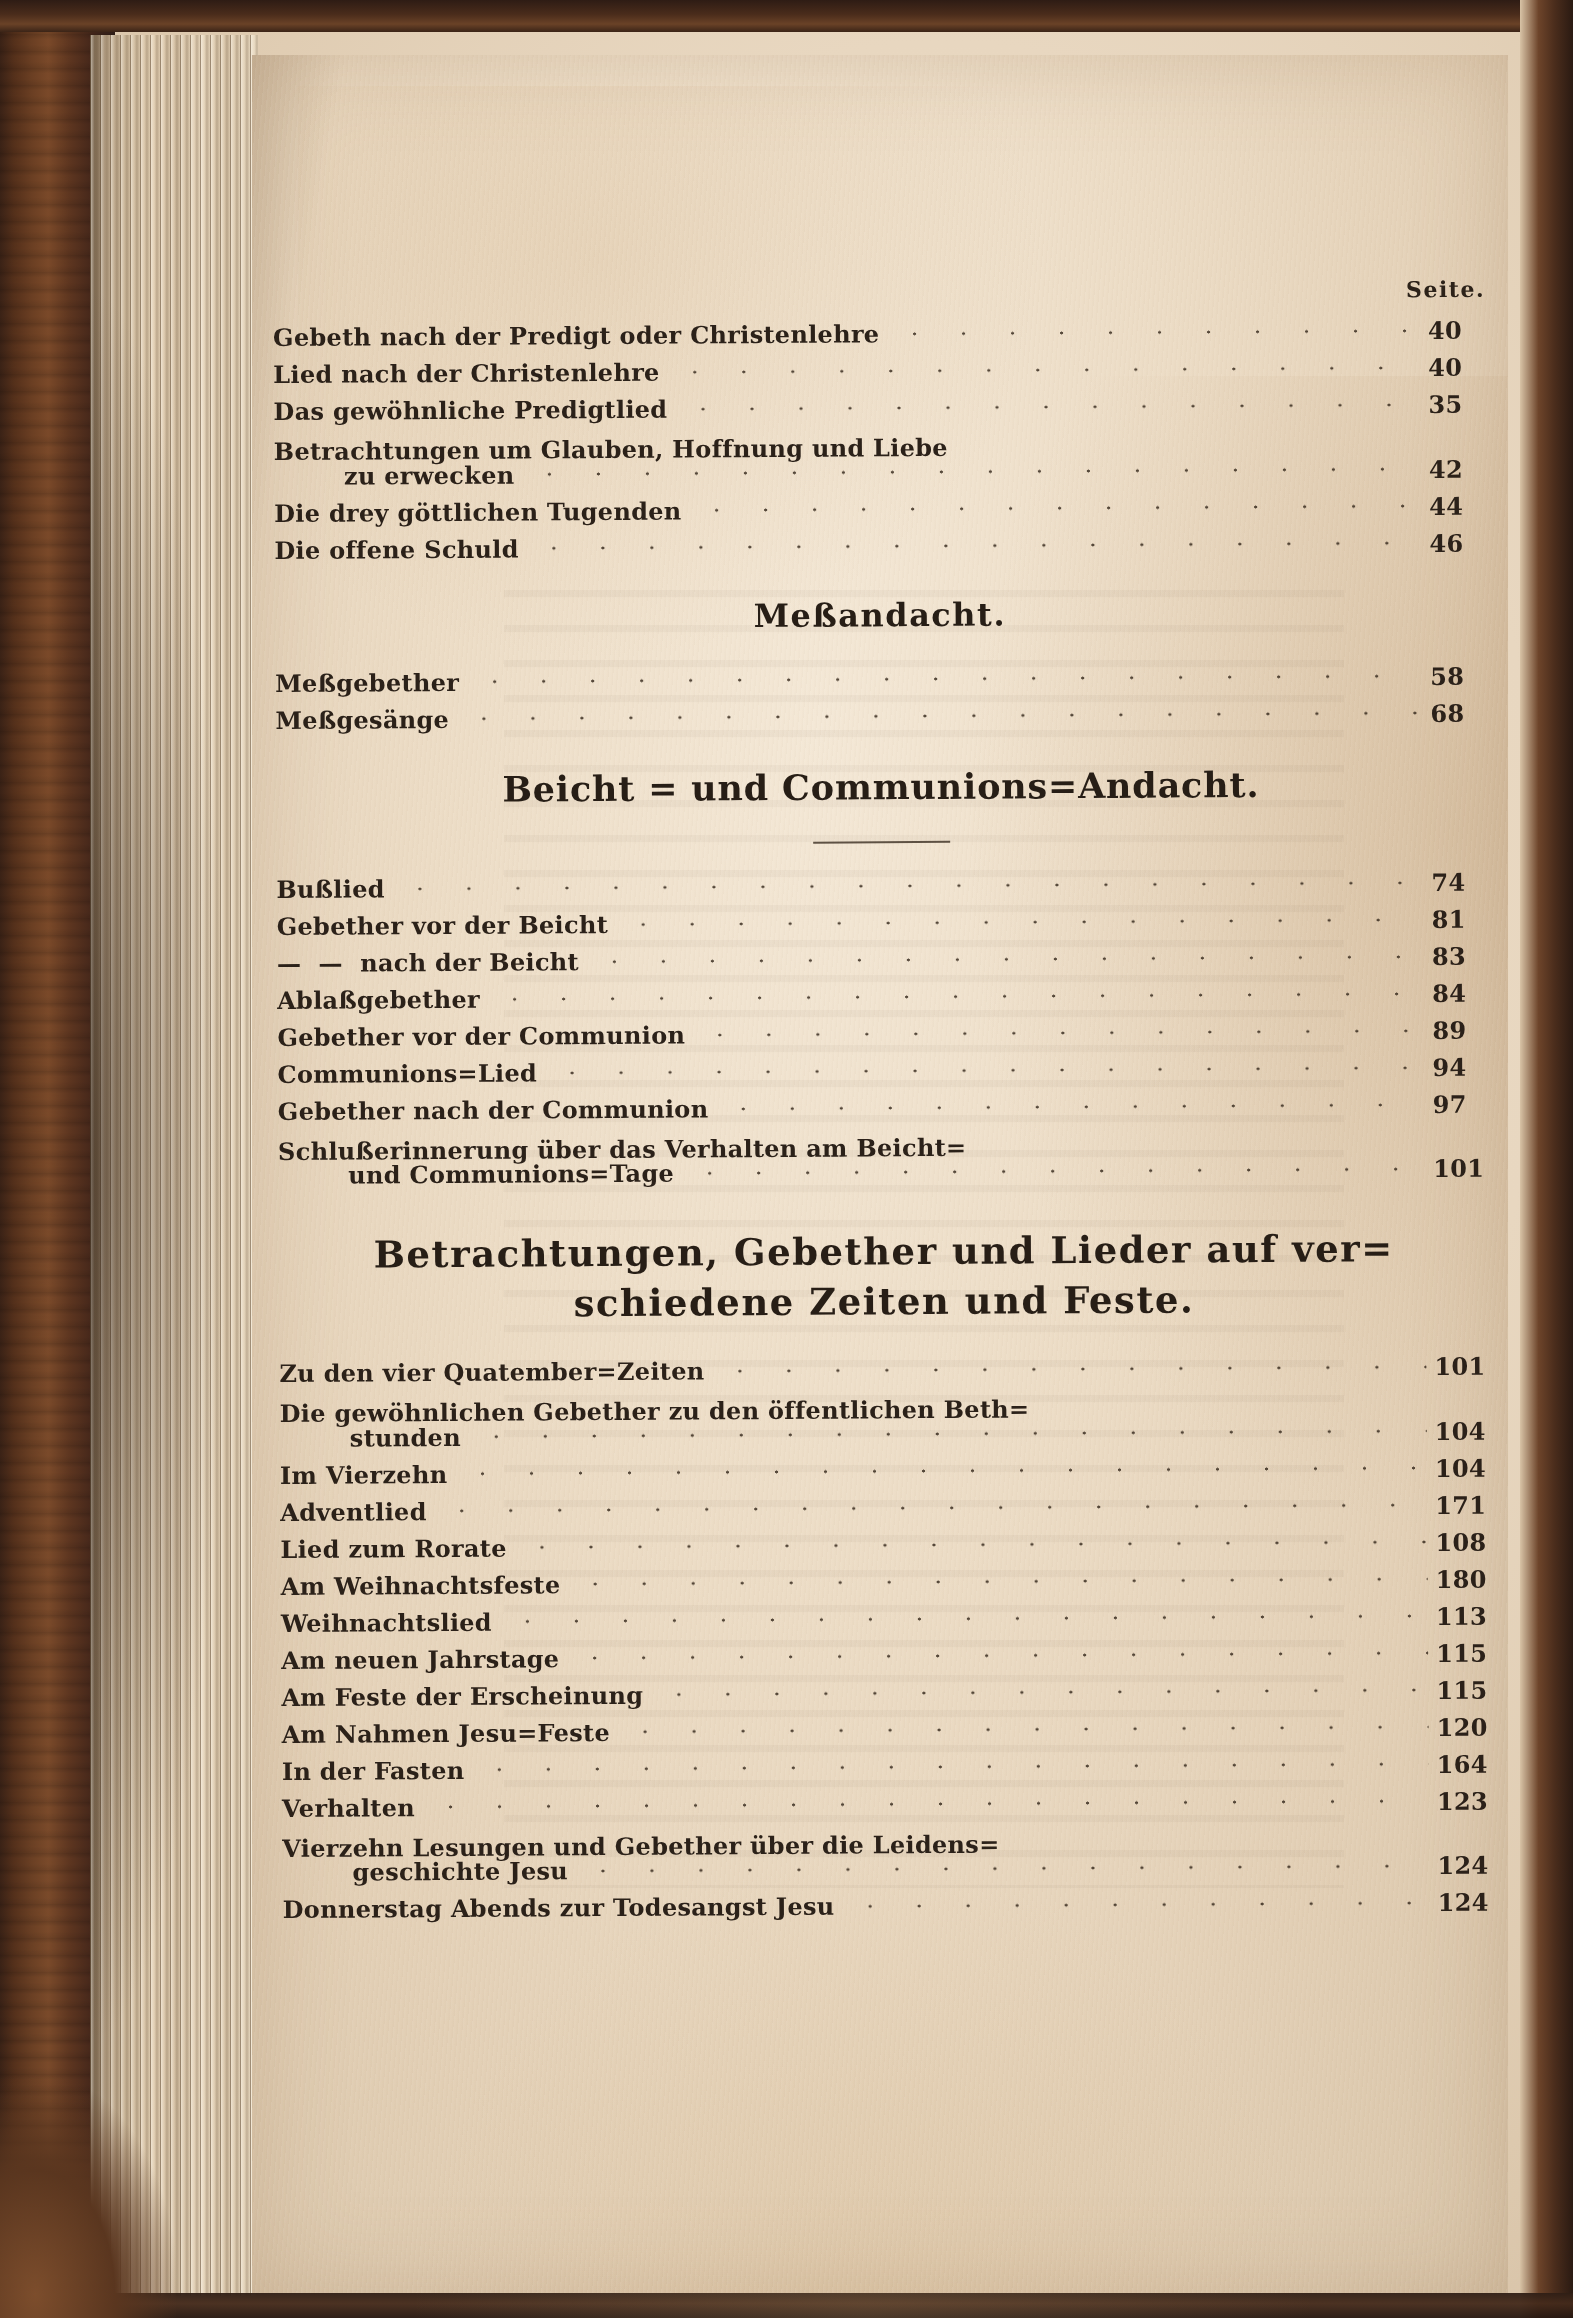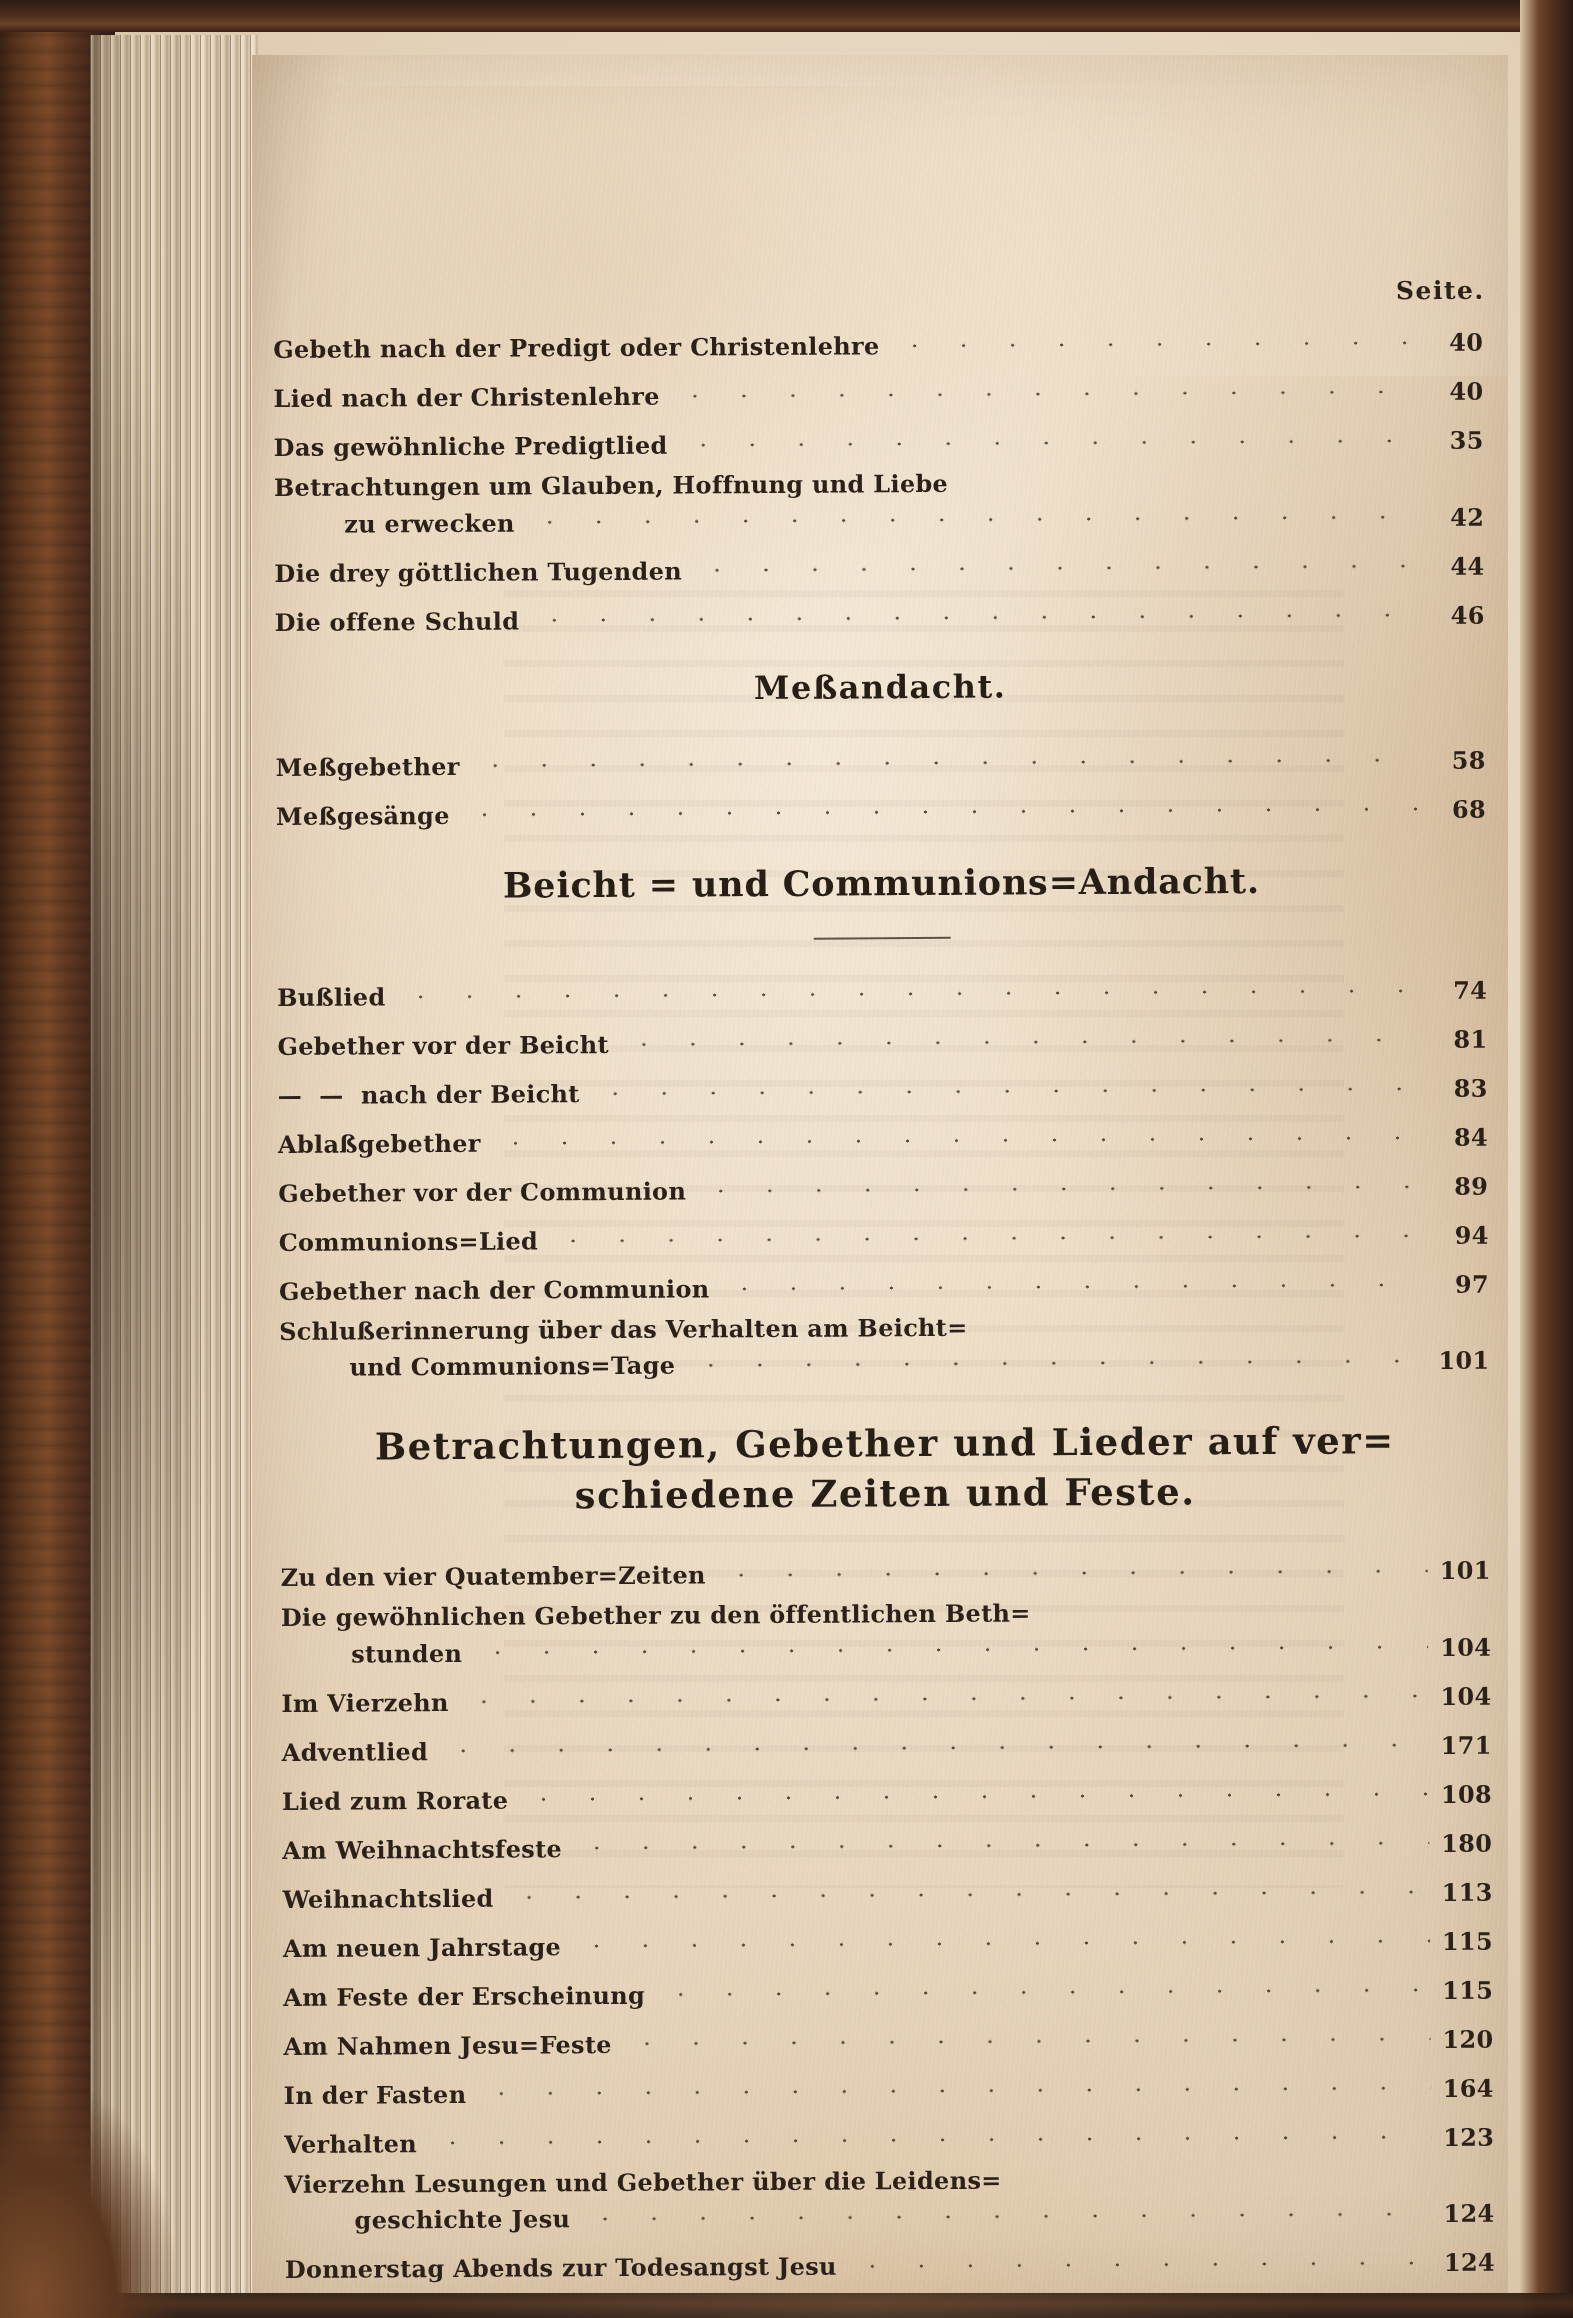--- a/index.html
+++ b/index.html
@@ -129,21 +129,21 @@
   
   .content {
     position: absolute;
     left: 0; top: 0;
     width: 1256px; height: 2238px;
     color: #2a2018;
   }
   .seite {
     position: absolute;
     right: 23px; top: 221px;
-    font-size: 25px;
+    font-size: 22px;
     letter-spacing: 1.5px;
     font-family: "DejaVu Serif", serif;
     font-weight: 600;
     color: #2c2219;
   }
 
   .toc {
     position: absolute;
     left: 21.4px; top: 271px;
     width: 1210px;
@@ -169,24 +169,23 @@
     top: -4.6px;
     height: 7.6px;
     background-image: radial-gradient(circle, #3a2d20 1.2px, rgba(0,0,0,0) 1.7px);
     background-size: 49px 7.6px;
     background-position: left center;
     background-repeat: repeat-x;
     opacity: .85;
   }
   .entry .pg {
     width: 55px;
-    text-align: right;
+    text-align: left;
     font-size: 24px;
     font-weight: 600;
-    margin-top: 12px;
   }
   .entry.cont {
     margin-top: -4.6px;
   }
   .entry.cont .label {
     padding-left: 70px;
   }
 
   .wrapline {
     font-size: 24px;

